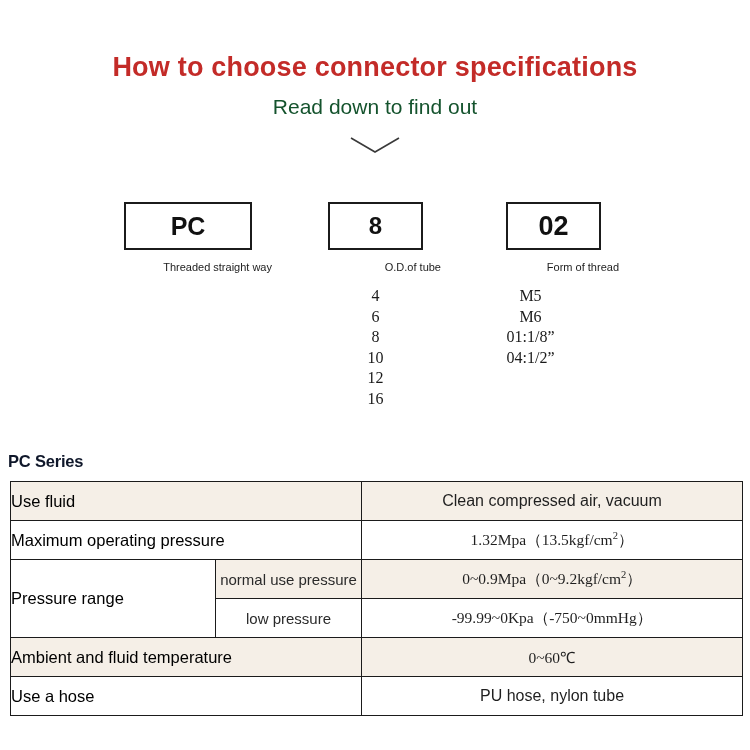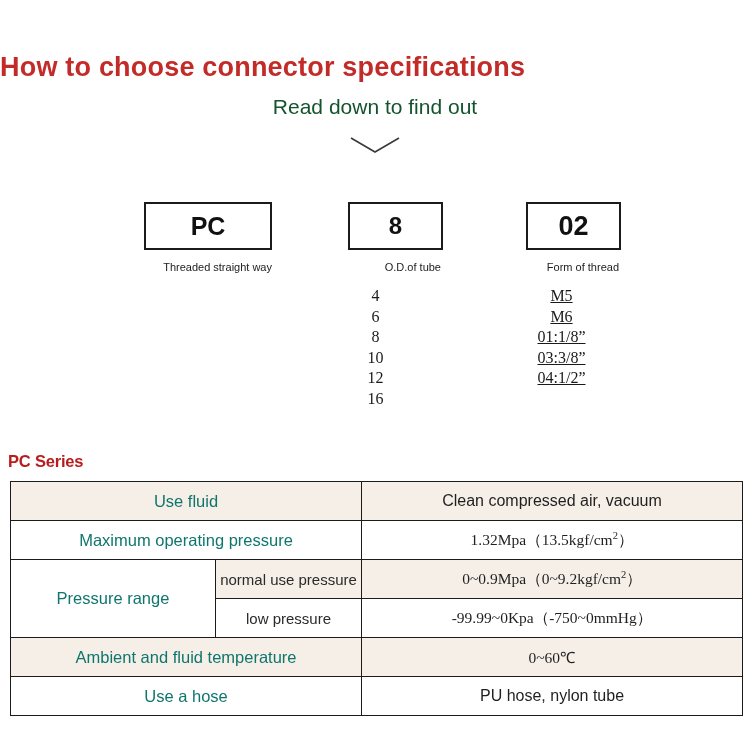--- a/index.html
+++ b/index.html
@@ -15,21 +15,21 @@
     color: #1a1a1a;
     overflow: hidden;
   }
 
   
   .title {
     position: absolute;
     left: 0;
     top: 50px;
     width: 750px;
-    text-align: left;
+    text-align: center;
     font-size: 27px;
     font-weight: bold;
     color: #c32b28;
     letter-spacing: 0.2px;
     line-height: 34px;
   }
   .subtitle {
     position: absolute;
     left: 0;
     top: 93px;
@@ -52,21 +52,20 @@
   .code-box {
     position: absolute;
     border: 2px solid #1b1b1b;
     background: #ffffff;
     display: flex;
     align-items: center;
     justify-content: center;
     font-weight: bold;
     color: #111111;
     box-sizing: border-box;
-    margin-left: 20px;
   }
   #box-0 { left: 124px; top: 202px; width: 128px; height: 48px; font-size: 25px; }
   #box-1 { left: 328px; top: 202px; width: 95px;  height: 48px; font-size: 24px; }
   #box-2 { left: 506px; top: 202px; width: 95px;  height: 48px; font-size: 27px; }
 
   .code-caption {
     position: absolute;
     text-align: right;
     font-size: 11px;
     color: #222222;
@@ -79,55 +78,54 @@
   
   .option-list {
     position: absolute;
     text-align: center;
     font-family: "Liberation Serif", serif;
     font-size: 16px;
     line-height: 20.5px;
     color: #1a1a1a;
   }
   #list-1 { left: 310px; top: 286px; width: 131px; }
-  #list-2 { left: 496px; top: 286px; width: 131px; text-decoration: underline; }
+  #list-2 { left: 465px; top: 286px; width: 131px; }
   .option-list div { white-space: nowrap; }
 
   
   .series-label {
     position: absolute;
     left: 8px;
     top: 452px;
     font-size: 16.5px;
     font-weight: bold;
-    color: #b91c1c;
+    color: #0f172a;
     letter-spacing: -0.2px;
   }
 
   
   .spec-table {
     position: absolute;
     left: 10px;
     top: 481px;
     width: 732px;
     border-collapse: collapse;
     table-layout: fixed;
     border: 1.5px solid #1b1b1b;
   }
   .spec-table td {
     border: 1.5px solid #1b1b1b;
     padding: 0;
     vertical-align: middle;
   }
   .cell-label {
     font-size: 16.5px;
-    color: #0f766e;
+    color: #000000;
     padding-left: 10px;
     height: 38px;
-    text-align: center;
   }
   .cell-sub {
     font-size: 15px;
     color: #2a2a2a;
     text-align: center;
     height: 35px;
   }
   .cell-value {
     font-size: 16px;
     color: #1f1f1f;
@@ -173,21 +171,20 @@
   <div>6</div>
   <div>8</div>
   <div>10</div>
   <div>12</div>
   <div>16</div>
 </div>
 <div class="option-list" id="list-2">
   <div>M5</div>
   <div>M6</div>
   <div>01:1/8”</div>
-  <div>03:3/8”</div>
   <div>04:1/2”</div>
 </div>
 
 <div class="series-label">PC Series</div>
 
 <table class="spec-table">
     <colgroup>
       <col style="width: 205px;">
       <col style="width: 146px;">
       <col style="width: 381px;">

